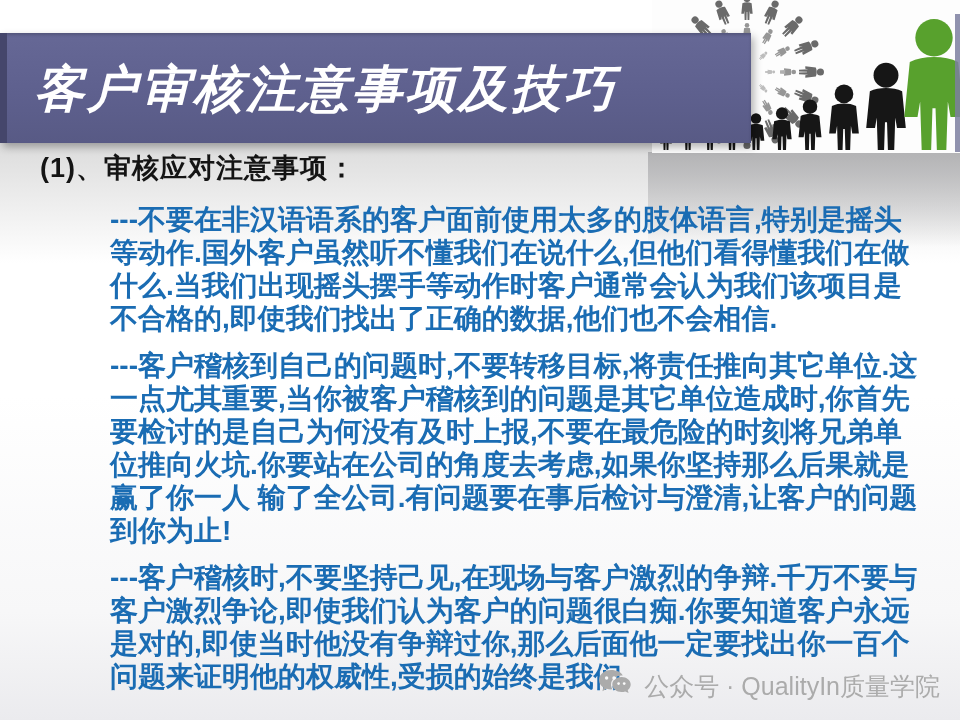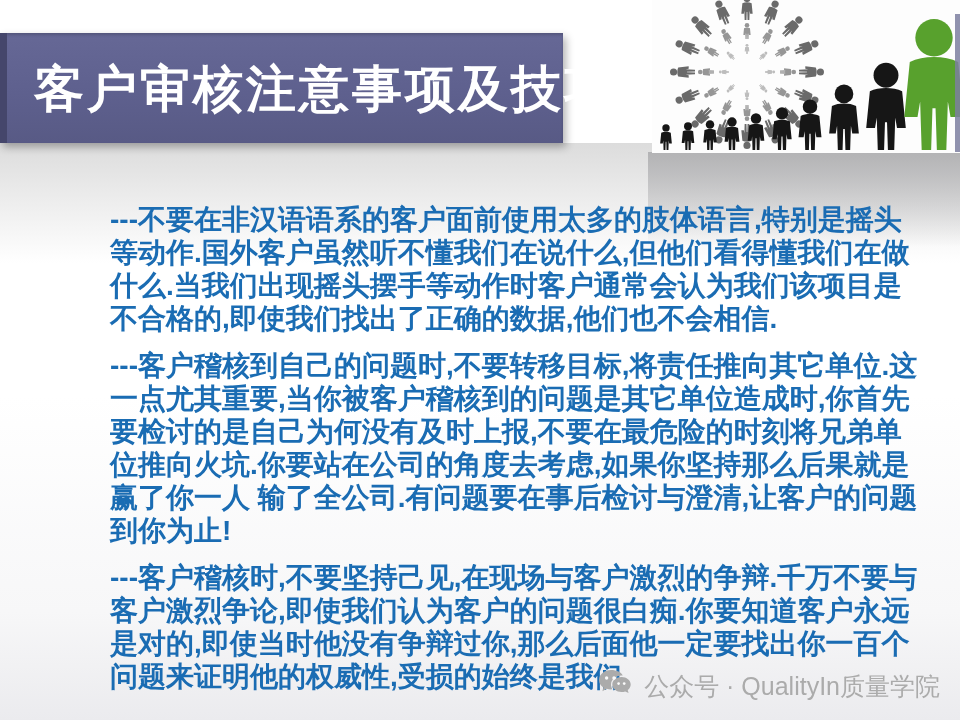--- a/index.html
+++ b/index.html
@@ -20,23 +20,24 @@
     background: linear-gradient(180deg, #dcdcdc 0%, rgba(255,255,255,0) 100%);
     pointer-events: none;
   }
   
   .art-shade {
     position: absolute; left: 648px; top: 152px; width: 312px; height: 95px;
     background: linear-gradient(180deg, #b3b3b5 0%, rgba(255,255,255,0) 100%);
     pointer-events: none;
   }
   .title-banner {
-    position: absolute; left: 0; top: 33px; width: 563px; height: 110px;
+    position: absolute; left: 0; top: 33px; width: 751px; height: 110px;
     background: linear-gradient(180deg, #666896 0%, #5e608e 55%, #585a85 100%);
     box-shadow: inset 0 2px 3px rgba(0,0,0,0.18), 3px 4px 8px rgba(0,0,0,0.30);
+    font-style: italic;
   }
   .title-banner::before {
     content: ""; position: absolute; left: 0; top: 0; width: 7px; height: 110px;
     background: #45466b;
   }
   .slide-title {
     position: absolute; left: 34px; top: 0; width: 610px; height: 110px;
     line-height: 112px; white-space: nowrap;
     font-size: 50px; font-weight: bold; color: #ffffff; letter-spacing: 3px;
   }
@@ -139,20 +140,21 @@
           <use href="#person-shape" transform="translate(282 150) scale(2.2)" fill="#58a12d"></use>
         </g>
     </svg>
   </div>
   <div class="right-sliver"></div>
 
   <div class="title-banner">
     <div class="slide-title">客户审核注意事项及技巧</div>
   </div>
 
+  <div class="body-heading">(1)、审核应对注意事项：</div>
 
   <div class="paragraphs">
     <p>---不要在非汉语语系的客户面前使用太多的肢体语言,特别是摇头等动作.国外客户虽然听不懂我们在说什么,但他们看得懂我们在做什么.当我们出现摇头摆手等动作时客户通常会认为我们该项目是不合格的,即使我们找出了正确的数据,他们也不会相信.</p>
     <p>---客户稽核到自己的问题时,不要转移目标,将责任推向其它单位.这一点尤其重要,当你被客户稽核到的问题是其它单位造成时,你首先要检讨的是自己为何没有及时上报,不要在最危险的时刻将兄弟单位推向火坑.你要站在公司的角度去考虑,如果你坚持那么后果就是赢了你一人 输了全公司.有问题要在事后检讨与澄清,让客户的问题到你为止!</p>
     <p>---客户稽核时,不要坚持己见,在现场与客户激烈的争辩.千万不要与客户激烈争论,即使我们认为客户的问题很白痴.你要知道客户永远是对的,即使当时他没有争辩过你,那么后面他一定要找出你一百个问题来证明他的权威性,受损的始终是我们.</p>
   </div>
 
   <div class="watermark">
     <span class="wm-icon">
       <svg width="36" height="30" viewBox="0 0 36 30" xmlns="http://www.w3.org/2000/svg">

